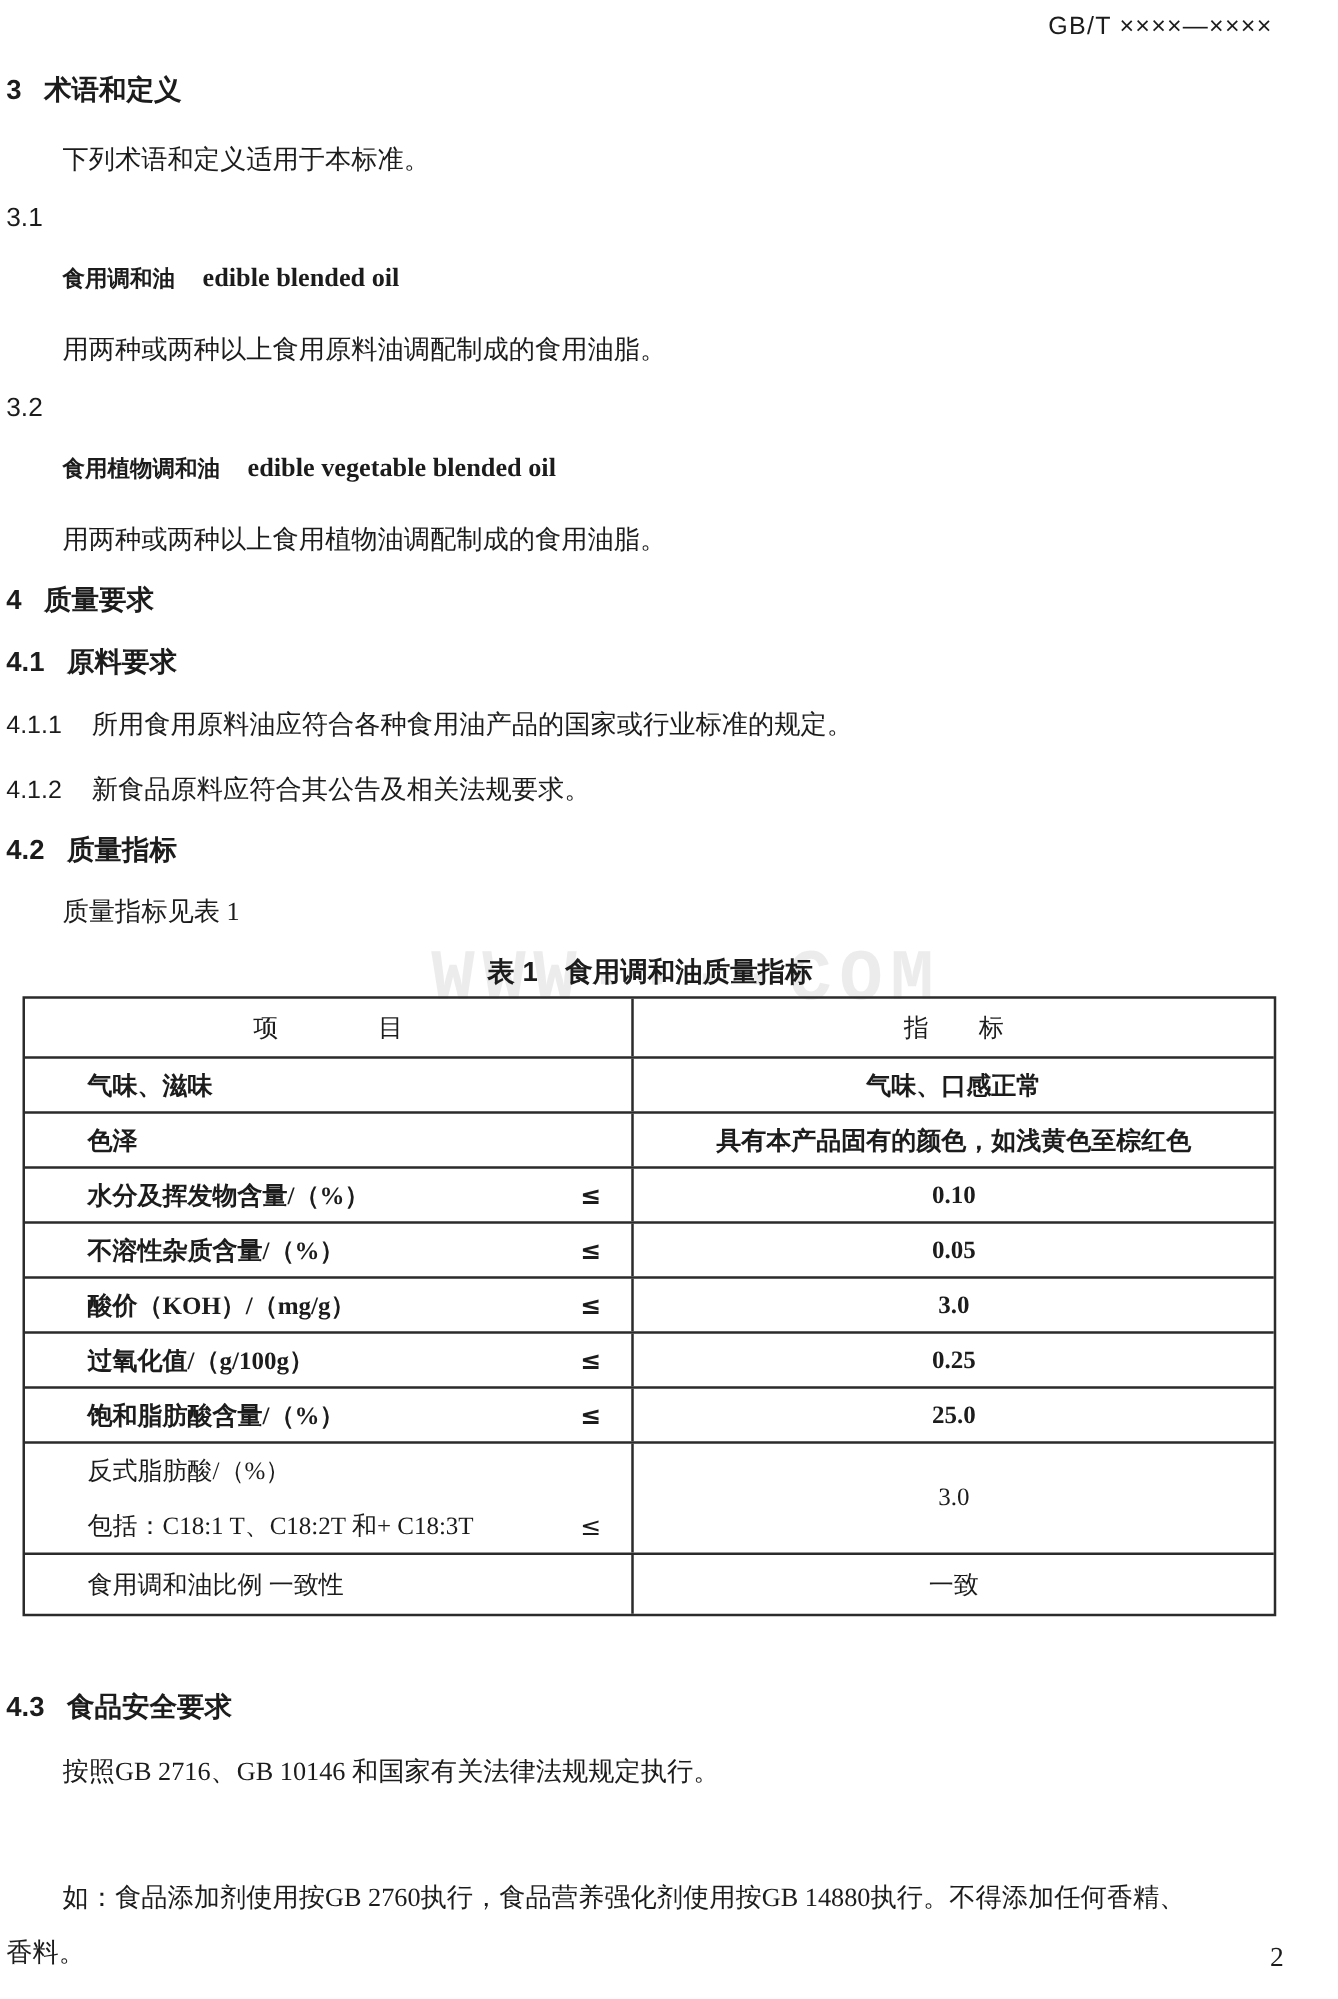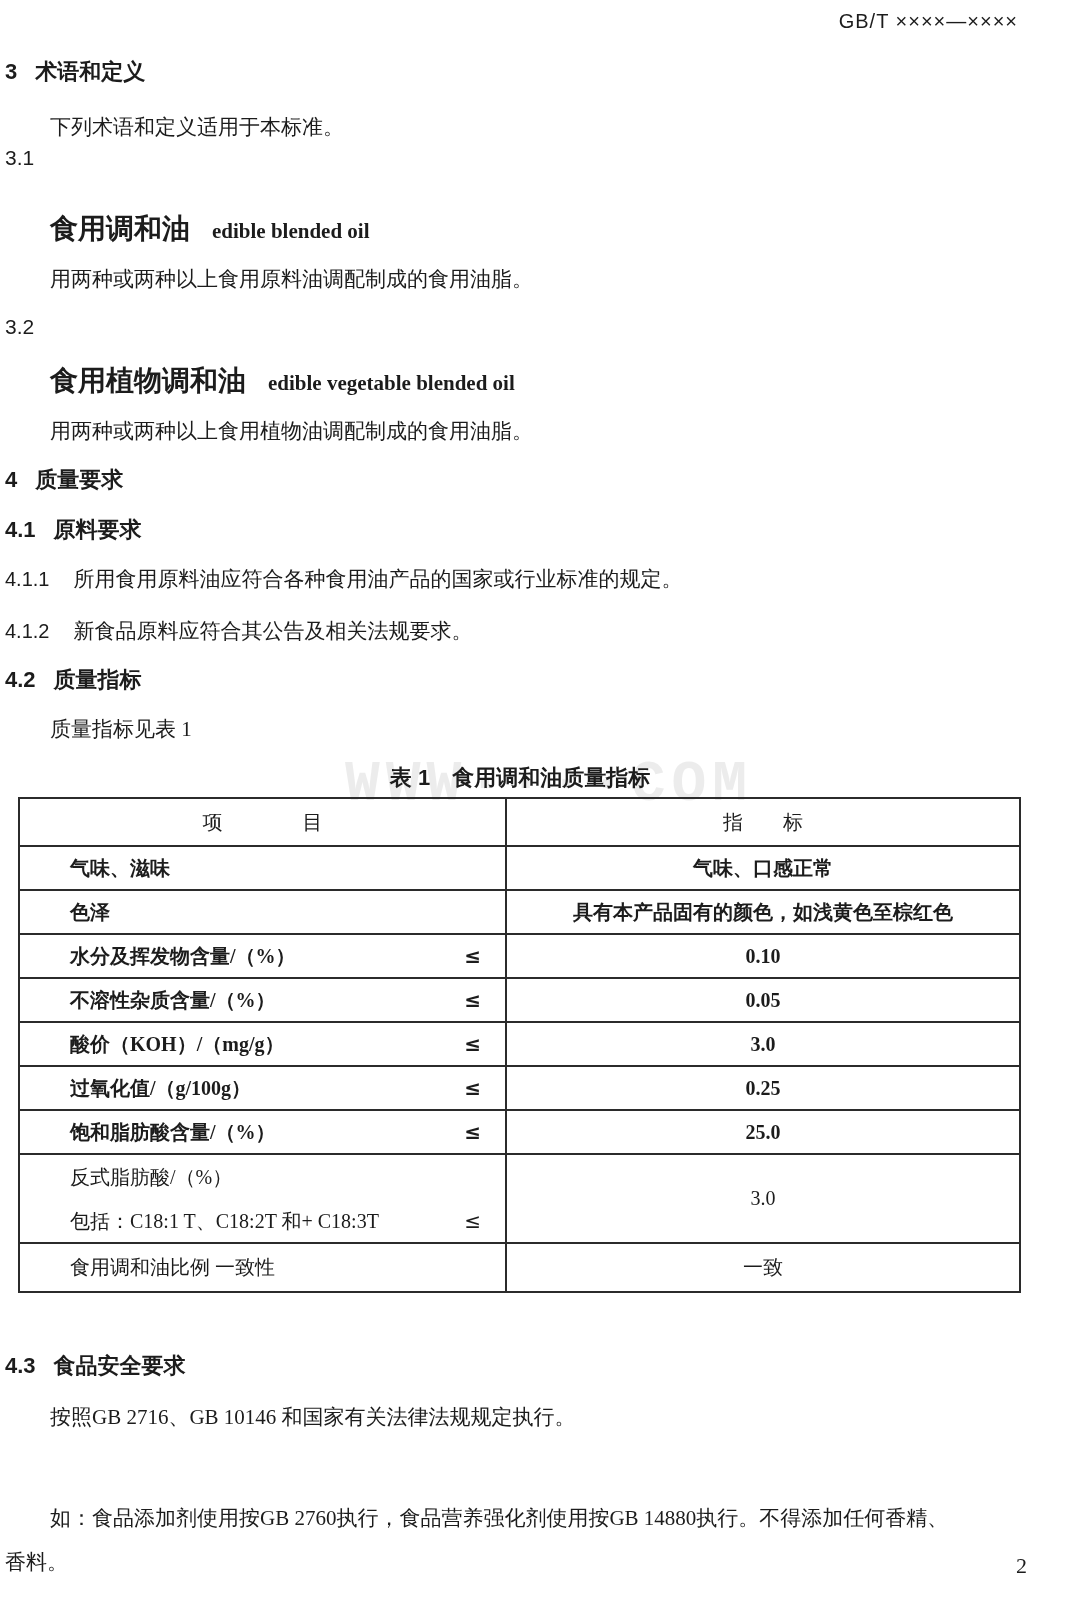--- a/index.html
+++ b/index.html
@@ -32,21 +32,21 @@
   
   .sub-num{
     left:5px;
     font-family:"Liberation Sans","DejaVu Sans",sans-serif;
     font-size:21px;
   }
   
   .term{left:50px;font-weight:bold;}
   .term .zh{
     font-family:Liberation Serif, serif;
-    font-size:28px;
+    font-size:18px;
   }
   .term .en{
     font-family:"Liberation Serif","DejaVu Serif",serif;
     font-size:21px;margin-left:22px;
   }
   .para{left:50px;font-size:21px;}
   .clause{left:5px;font-size:21px;}
   .clause .clause-num{margin-right:24px;}
   .p2{left:5px;width:1040px;font-size:21px;line-height:44px;}
   .p2 .l1{display:block;text-indent:45px;}
@@ -100,21 +100,21 @@
   <div class="abs doc-code">GB/T ××××—××××</div>
 
   <div class="abs watermark">WWW····COM</div>
 
   <div class="abs h1" style="top:57px;">
     <span class="num">3</span><span>术语和定义</span>
   </div>
 
   <div class="abs para" style="top:113px;">下列术语和定义适用于本标准。</div>
 
-  <div class="abs sub-num" style="top:146px;">3.1</div>
+  <div class="abs sub-num" style="top:163px;">3.1</div>
 
   <div class="abs term" style="top:210px;">
     <span class="zh">食用调和油</span><span class="en">edible blended oil</span>
   </div>
 
   <div class="abs para" style="top:265px;">用两种或两种以上食用原料油调配制成的食用油脂。</div>
 
   <div class="abs sub-num" style="top:315px;">3.2</div>
 
   <div class="abs term" style="top:362px;">

